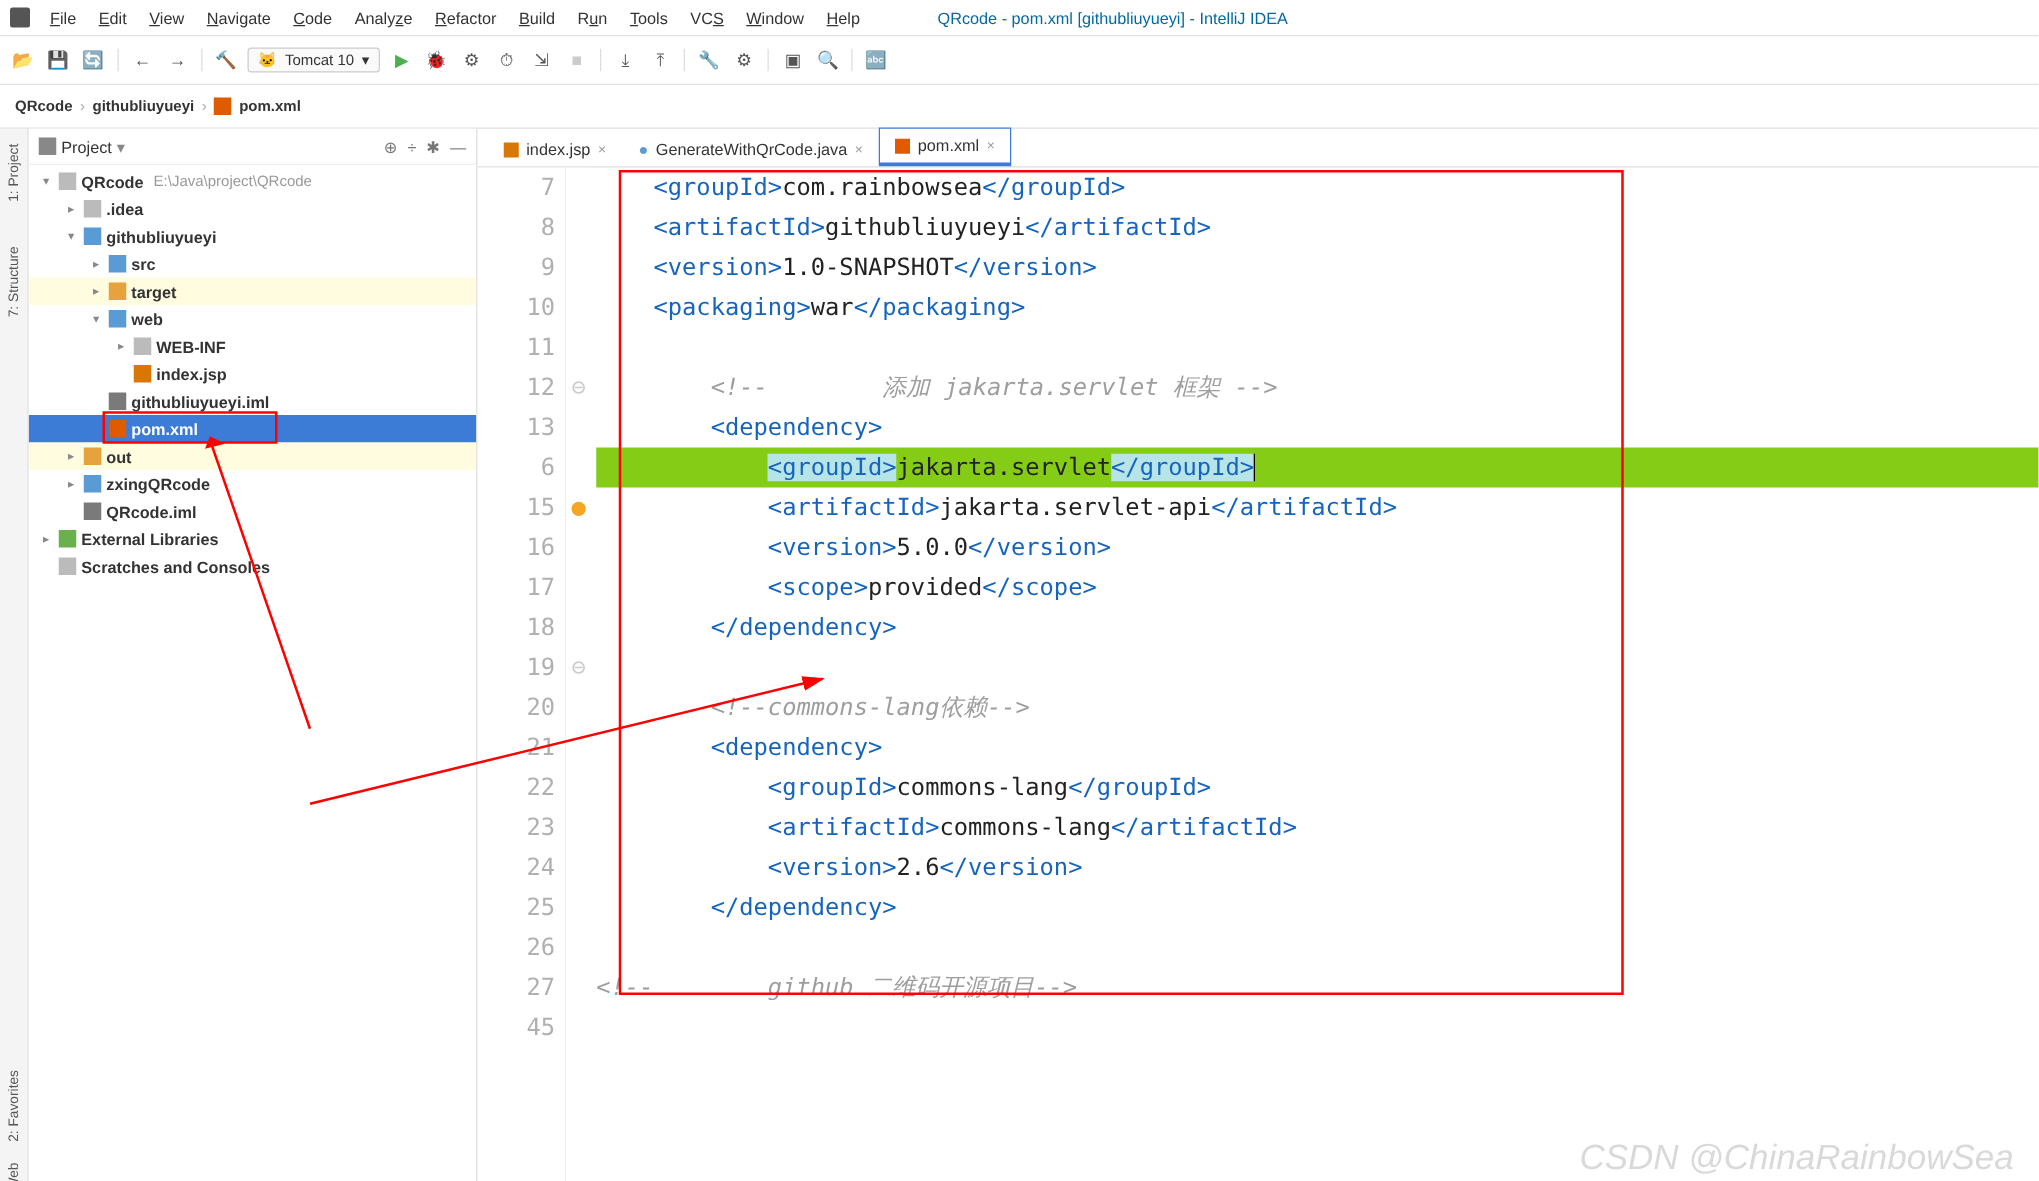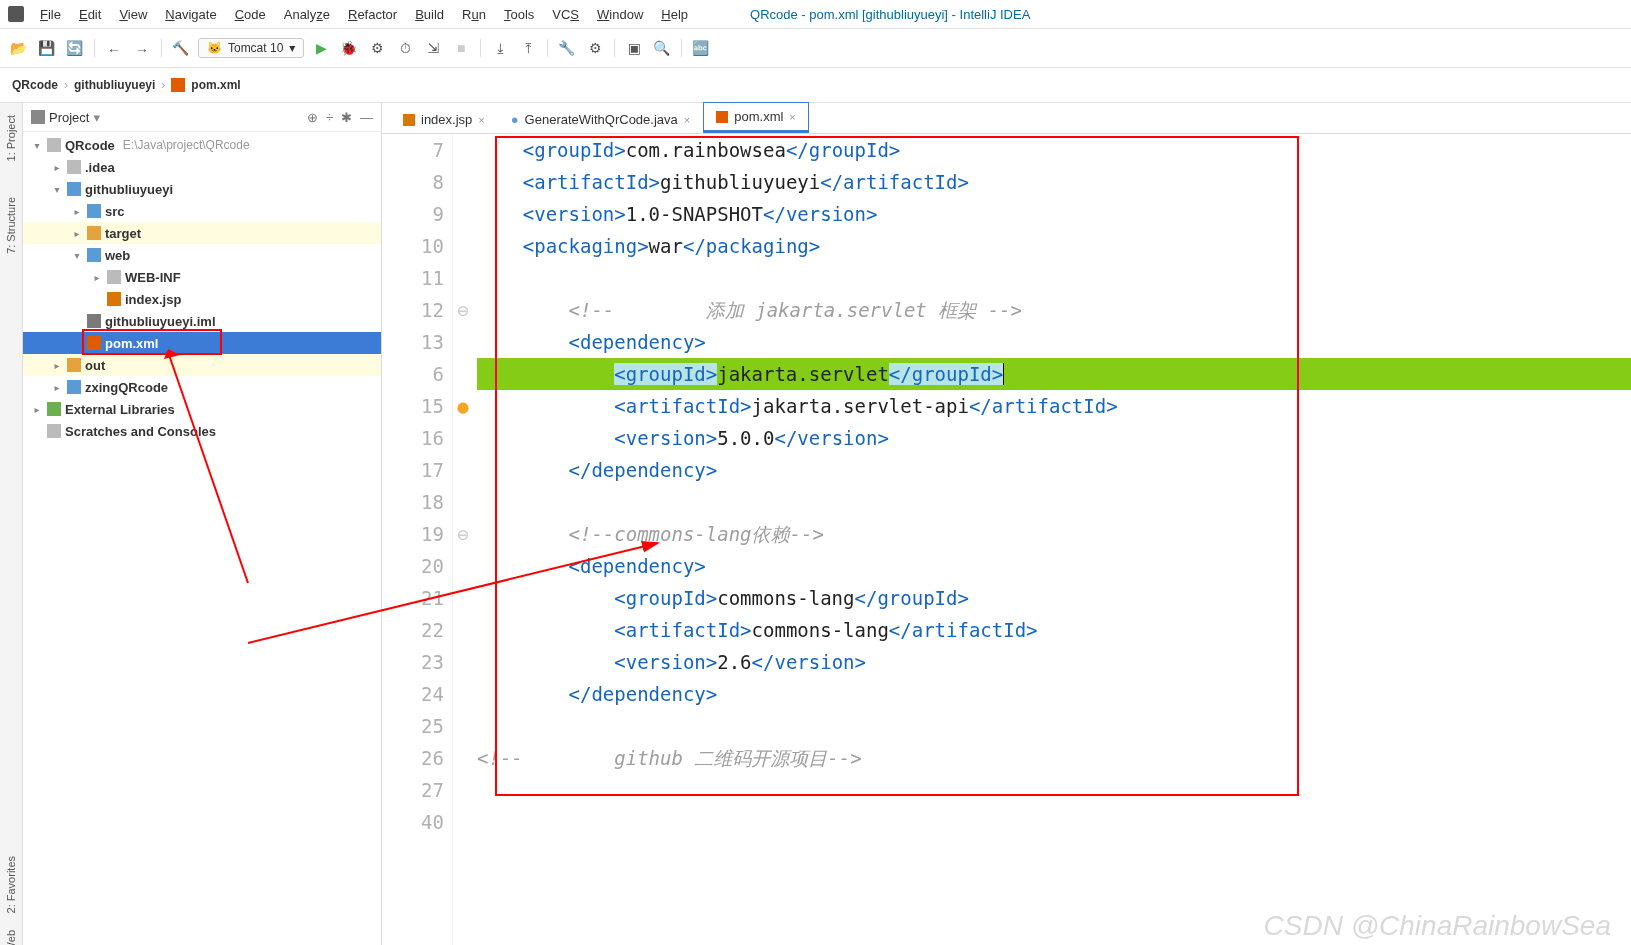--- a/index.html
+++ b/index.html
@@ -206,20 +206,24 @@
       <div class="tree-row" style="padding-left:28px;background:#fffce0">
           <span class="arr">▸</span>
           <span class="ic ic-folder-or"></span>
           <span class="lbl">out</span>
         </div>
       <div class="tree-row bold" style="padding-left:28px">
           <span class="arr">▸</span>
           <span class="ic ic-folder-blue"></span>
           <span class="lbl">zxingQRcode</span>
         </div>
+      <div class="tree-row" style="padding-left:44px">
+          <span class="ic ic-iml"></span>
+          <span class="lbl">QRcode.iml</span>
+        </div>
       <div class="tree-row" style="padding-left:8px">
           <span class="arr">▸</span>
           <span class="ic ic-lib"></span>
           <span class="lbl">External Libraries</span>
         </div>
       <div class="tree-row" style="padding-left:24px">
           <span class="ic ic-folder"></span>
           <span class="lbl">Scratches and Consoles</span>
         </div>
     </div>
@@ -260,21 +264,21 @@
           <div>18</div>
           <div>19</div>
           <div>20</div>
           <div>21</div>
         <div>22</div>
           <div>23</div>
           <div>24</div>
           <div>25</div>
           <div>26</div>
         <div>27</div>
-          <div>40</div>
+          <div>45</div>
       </div>
       <div class="gutter-marks">
         <div></div>
           <div></div>
           <div></div>
           <div></div>
           <div></div>
         <div style="color:#ccc;text-align:center">⊖</div>
           <div></div>
           <div></div>
@@ -297,20 +301,21 @@
 <div class="code-line">    <span class="tag">&lt;groupId&gt;</span><span class="txt">com.rainbowsea</span><span class="tag">&lt;/groupId&gt;</span></div>
 <div class="code-line">    <span class="tag">&lt;artifactId&gt;</span><span class="txt">githubliuyueyi</span><span class="tag">&lt;/artifactId&gt;</span></div>
 <div class="code-line">    <span class="tag">&lt;version&gt;</span><span class="txt">1.0-SNAPSHOT</span><span class="tag">&lt;/version&gt;</span></div>
 <div class="code-line">    <span class="tag">&lt;packaging&gt;</span><span class="txt">war</span><span class="tag">&lt;/packaging&gt;</span></div>
 <div class="code-line"></div>
 <div class="code-line">        <span class="cmt">&lt;!--        添加 jakarta.servlet 框架 --&gt;</span></div>
 <div class="code-line">        <span class="tag">&lt;dependency&gt;</span></div>
 <div class="code-line hl">            <span class="tag hlbg">&lt;groupId&gt;</span><span class="txt">jakarta.servlet</span><span class="tag hlbg">&lt;/groupId&gt;</span><span class="cursor"></span></div>
 <div class="code-line">            <span class="tag">&lt;artifactId&gt;</span><span class="txt">jakarta.servlet-api</span><span class="tag">&lt;/artifactId&gt;</span></div>
 <div class="code-line">            <span class="tag">&lt;version&gt;</span><span class="txt">5.0.0</span><span class="tag">&lt;/version&gt;</span></div>
+<div class="code-line">            <span class="tag">&lt;scope&gt;</span><span class="txt">provided</span><span class="tag">&lt;/scope&gt;</span></div>
 <div class="code-line">        <span class="tag">&lt;/dependency&gt;</span></div>
 <div class="code-line"></div>
 <div class="code-line">        <span class="cmt">&lt;!--commons-lang依赖--&gt;</span></div>
 <div class="code-line">        <span class="tag">&lt;dependency&gt;</span></div>
 <div class="code-line">            <span class="tag">&lt;groupId&gt;</span><span class="txt">commons-lang</span><span class="tag">&lt;/groupId&gt;</span></div>
 <div class="code-line">            <span class="tag">&lt;artifactId&gt;</span><span class="txt">commons-lang</span><span class="tag">&lt;/artifactId&gt;</span></div>
 <div class="code-line">            <span class="tag">&lt;version&gt;</span><span class="txt">2.6</span><span class="tag">&lt;/version&gt;</span></div>
 <div class="code-line">        <span class="tag">&lt;/dependency&gt;</span></div>
 <div class="code-line"></div>
 <div class="code-line"><span class="cmt">&lt;!--        github 二维码开源项目</span><span class="cmt">--&gt;</span></div>

